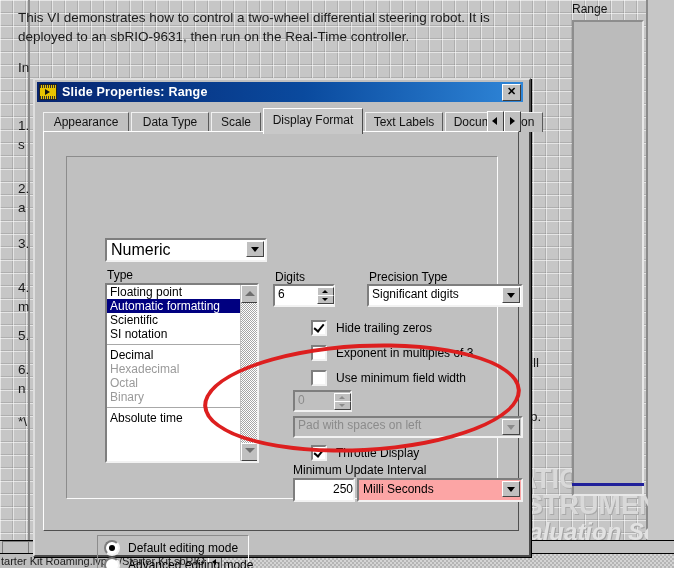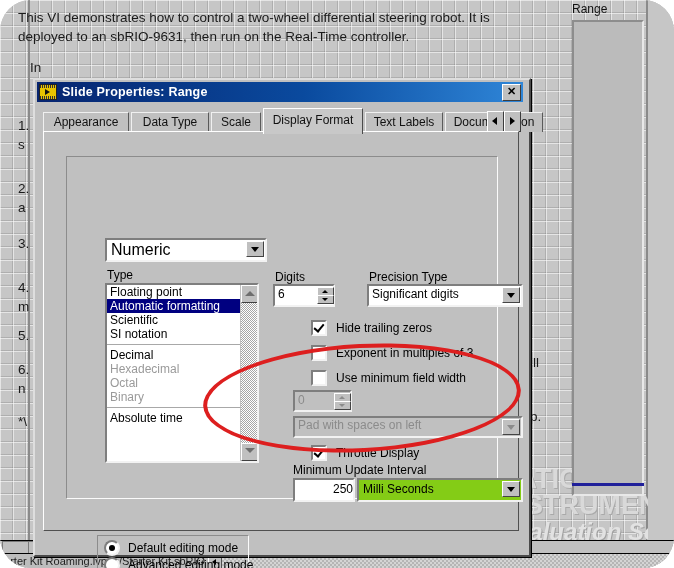--- a/index.html
+++ b/index.html
@@ -6,21 +6,20 @@
     margin: 0; padding: 0;
     width: 674px; height: 568px;
     overflow: hidden;
     font-family: "Liberation Sans", sans-serif;
   }
   #root {
     position: relative;
     width: 674px; height: 568px;
     background: #c0c0c0;
     overflow: hidden;
-    border-radius: 31px;
   }
 
   
   #panel {
     position: absolute;
     left: 0; top: 0; width: 674px; height: 568px;
     background-color: #c6c6c6;
     background-image:
       linear-gradient(to right, rgba(255,255,255,0.55) 1px, transparent 1px),
       linear-gradient(to bottom, rgba(255,255,255,0.55) 1px, transparent 1px),
@@ -434,21 +433,21 @@
     background: #fff;
     border-top: 2px solid #7e7e7e; border-left: 2px solid #7e7e7e;
     border-right: 2px solid #f2f2f2; border-bottom: 2px solid #f2f2f2;
   }
   #mui-box .val {
     position: absolute; right: 0; top: 2px; font-size: 12px; color: #000;
   }
   #mui-units {
     position: absolute; left: 322px; top: 398px;
     width: 162px; height: 20px;
-    background: #84cc16;
+    background: #fca5a5;
     border-top: 2px solid #7e7e7e; border-left: 2px solid #7e7e7e;
     border-right: 2px solid #f2f2f2; border-bottom: 2px solid #f2f2f2;
     cursor: pointer;
     text-align: center;
   }
   #mui-units .txt {
     position: absolute; left: 4px; top: 2px; font-size: 12px; color: #000; white-space: pre;
   }
 
   
@@ -487,21 +486,21 @@
 </head>
 <body>
 
 <div id="root">
 
   <div id="panel"></div>
   <div id="panel-inner-border"></div>
 
   <div class="bg-text" id="vi-description">This VI demonstrates how to control a two-wheel differential steering robot. It is deployed to an sbRIO-9631, then run on the Real-Time controller.</div>
 
-  <div class="bg-text" style="left:18px; top:58px;margin-left:12px;">In</div>
+  <div class="bg-text" style="left:18px; top:58px;">In</div>
 
   <div class="list-line" style="top:118px;">1.</div>
   <div class="list-line" style="top:137px;">s</div>
   <div class="list-line" style="top:181px;">2.</div>
   <div class="list-line" style="top:200px;">a</div>
   <div class="list-line" style="top:236px;">3.</div>
   <div class="list-line" style="top:280px;">4.</div>
   <div class="list-line" style="top:299px;">m</div>
   <div class="list-line" style="top:328px;">5.</div>
   <div class="list-line" style="top:362px;">6.</div>

